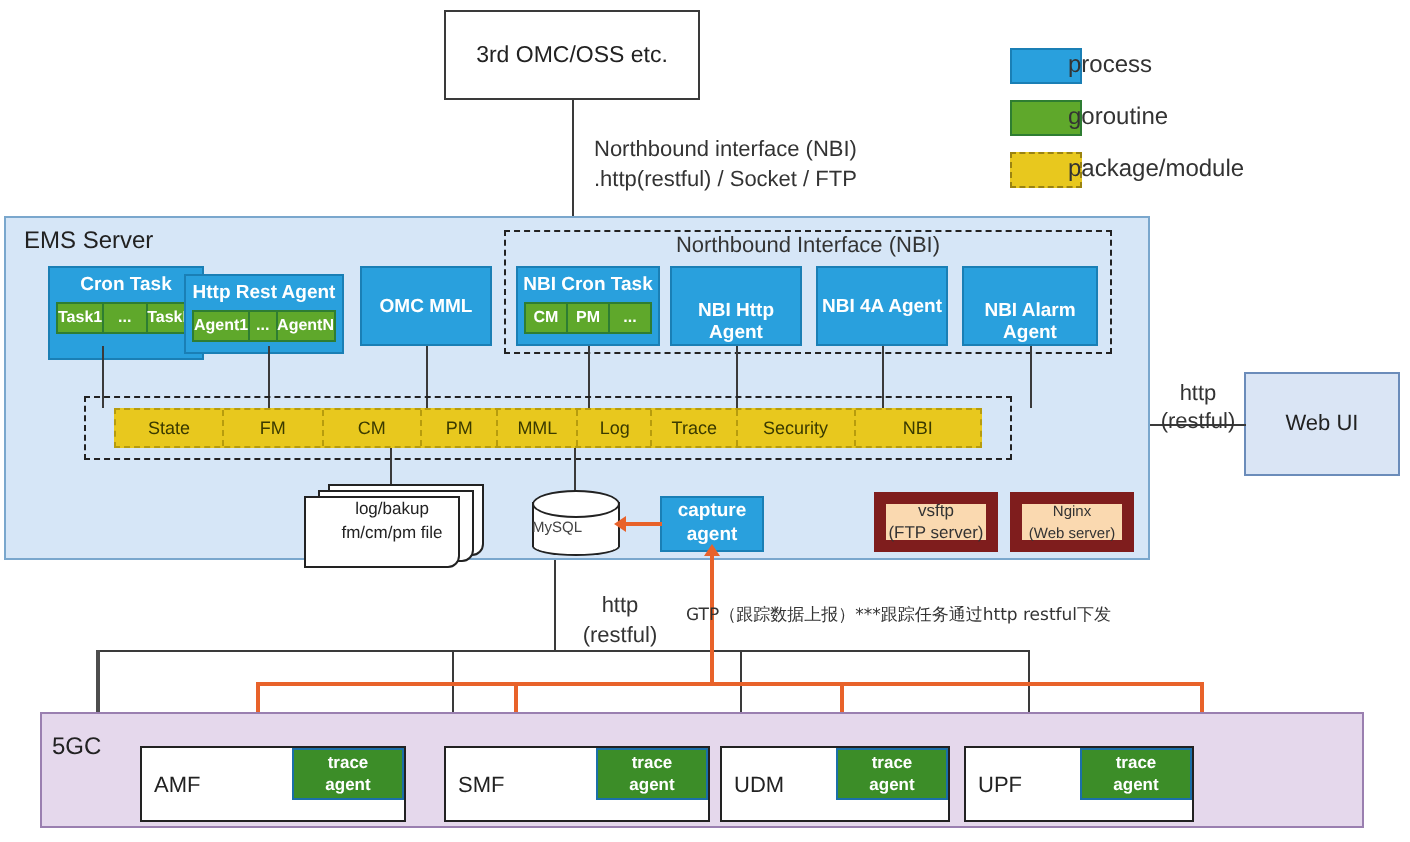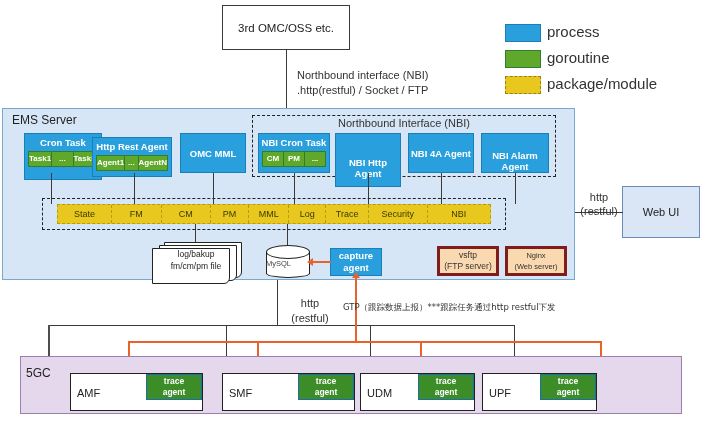--- a/index.html
+++ b/index.html
@@ -106,21 +106,21 @@
   #capture-agent{
     left:330px;top:248px;width:52px;height:28px;
     background:#29A0DD;border:1px solid #1a7fb5;color:#fff;
     font-weight:bold;font-size:9.5px;line-height:12px;
     display:flex;flex-direction:column;align-items:center;
     justify-content:center;text-align:center;
   }
 
   
   .chip{
-    background:#FAD9B0;border:3px solid #7f1d1d;
+    background:#FAD9B0;border:6px solid #7f1d1d;
     font-size:8.5px;color:#333;text-align:center;line-height:11px;
     display:flex;flex-direction:column;align-items:center;
     justify-content:center;
   }
   #vsftp{left:437px;top:246px;width:62px;height:30px;}
   #nginx{left:505px;top:246px;width:62px;height:30px;font-size:7.5px;}
 
   
   #webui{
     left:622px;top:186px;width:78px;height:52px;
@@ -165,21 +165,21 @@
   }
   .arrow-left{
     width:0;height:0;border-top:4px solid transparent;
     border-bottom:4px solid transparent;border-right:6px solid #E8622A;
   }
 
   
   #legend{left:505px;top:24px;width:190px;height:66px;}
   .lg-row{position:absolute;left:0;height:18px;}
   .lg-swatch{position:absolute;left:0;top:0;width:34px;height:16px;}
-  .lg-text{position:absolute;left:42px;top:0;font-size:15px;color:#333;line-height:16px;white-space:nowrap;}
+  .lg-text{position:absolute;left:29px;top:0;font-size:12px;color:#333;line-height:16px;white-space:nowrap;}
   .sw-proc{background:#29A0DD;border:1px solid #1a7fb5;}
   .sw-goro{background:#5FA82B;border:1px solid #2e7d32;}
   .sw-pkg{background:#E8C81E;border:1px dashed #9a8310;}
 
   
   #nbi-annot{left:297px;top:68px;font-size:11px;color:#333;line-height:15px;white-space:pre;}
   #http-restful-1{left:284px;top:296px;width:52px;text-align:center;font-size:11px;color:#333;line-height:15px;}
   #http-restful-2{left:576px;top:190px;width:46px;text-align:center;font-size:11px;color:#333;line-height:14px;}
   #gtp-note{left:343px;top:302px;font-size:8.5px;color:#333;white-space:nowrap;
             font-family:"DejaVu Sans",sans-serif;}
@@ -241,21 +241,21 @@
 
 <div class="abs proc" style="left:258px;top:133px;width:72px;height:40px;">
   <span class="ttl">NBI Cron Task</span>
   <div class="goro-strip">
     <div class="cell">CM</div>
     <div class="cell">PM</div>
     <div class="cell">...</div>
   </div>
 </div>
 
-<div class="abs proc" style="left:335px;top:133px;width:66px;height:54px;justify-content:center;padding-top:16px;">
+<div class="abs proc" style="left:335px;top:133px;width:66px;height:40px;justify-content:center;padding-top:16px;">
   <span class="ttl">NBI Http Agent</span>
 </div>
 
 <div class="abs proc" style="left:408px;top:133px;width:66px;height:40px;justify-content:center;padding-top:0;">
   <span class="ttl">NBI 4A Agent</span>
 </div>
 
 <div class="abs proc" style="left:481px;top:133px;width:68px;height:40px;justify-content:center;padding-top:16px;">
   <span class="ttl">NBI Alarm Agent</span>
 </div>

